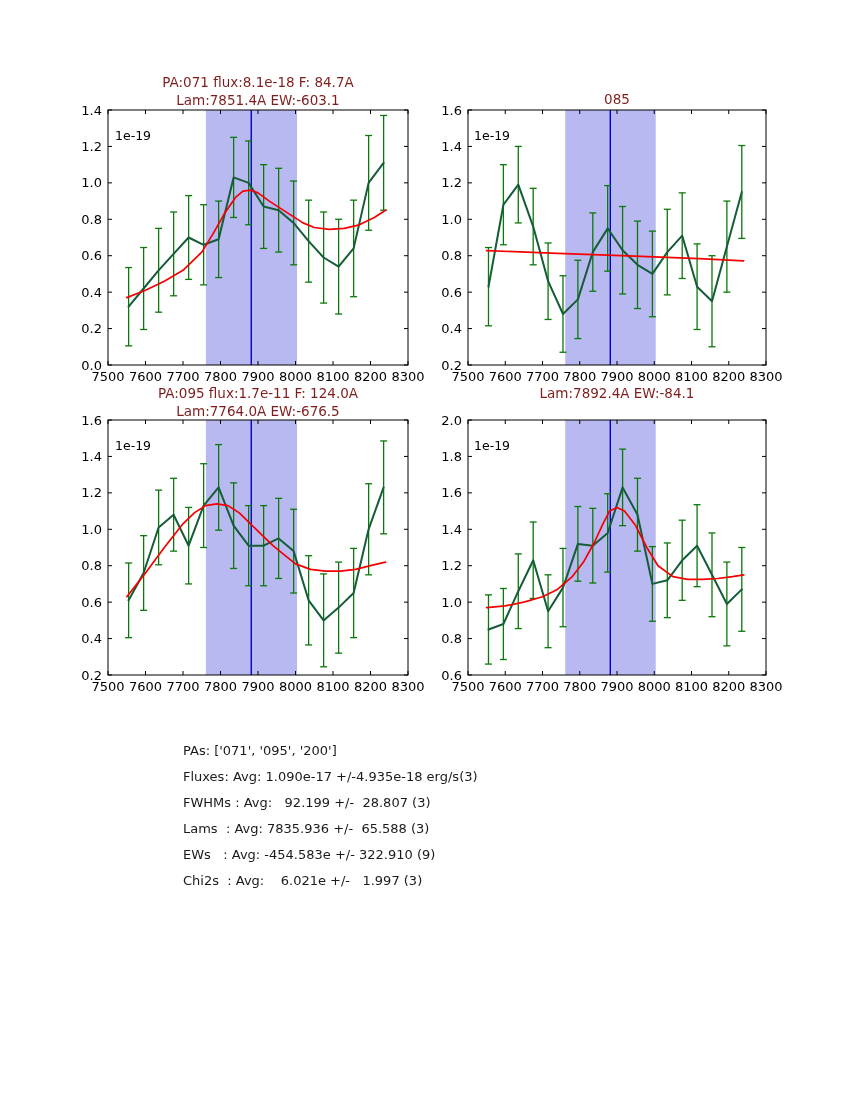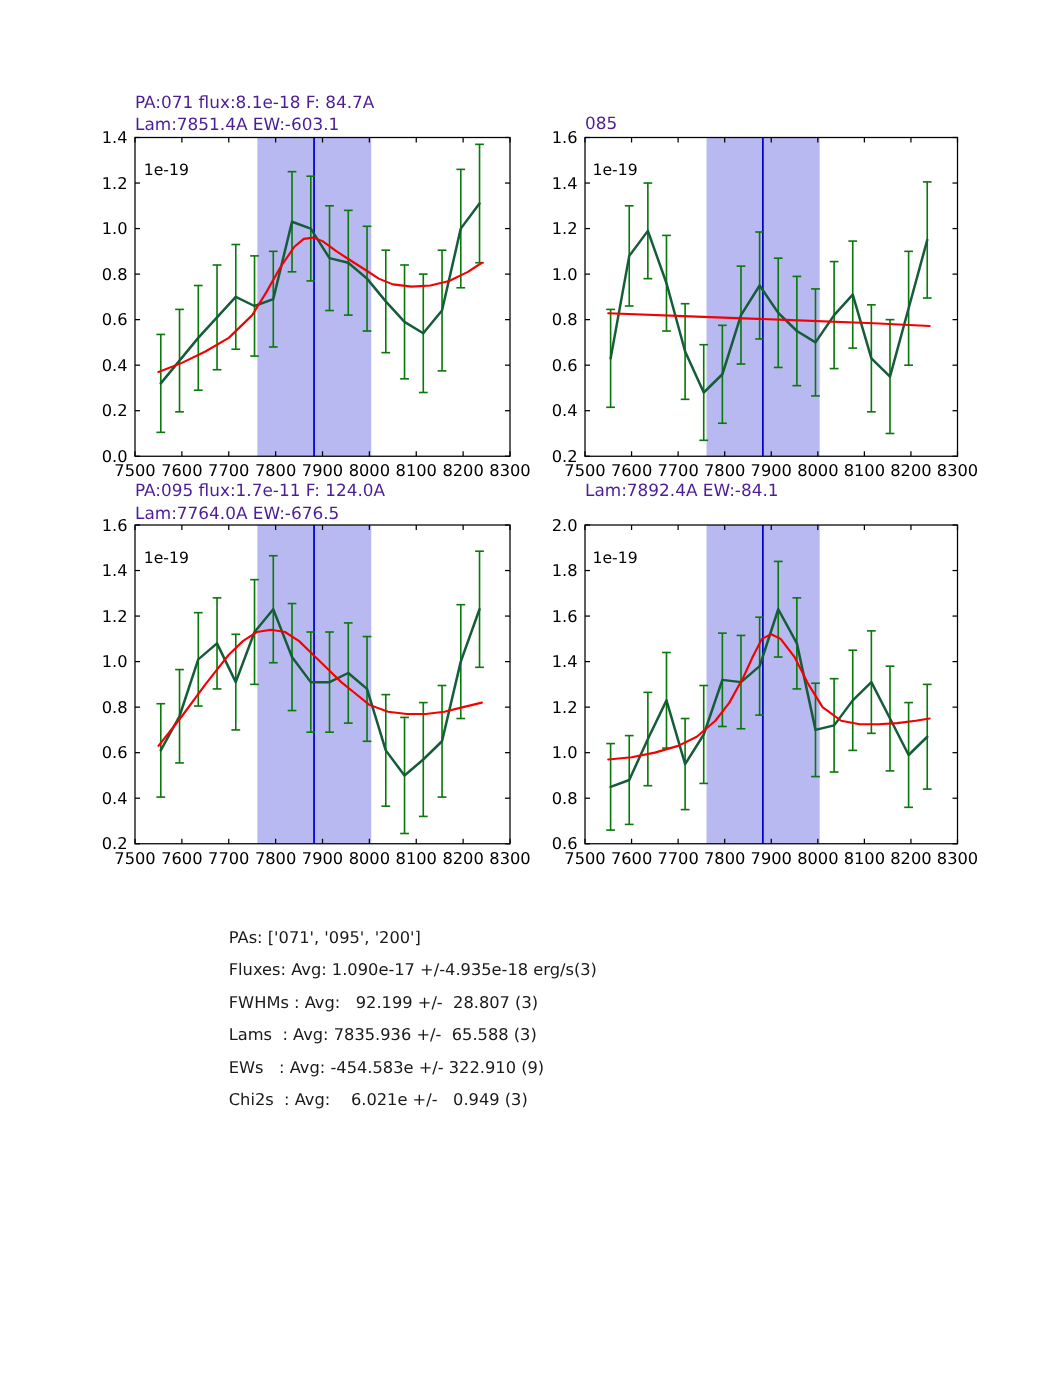--- a/index.html
+++ b/index.html
@@ -3,22 +3,22 @@
 <meta charset="utf-8">
 <style>
   html,body { margin:0; padding:0; background:#ffffff; }
   .page {
     position:relative; width:850px; height:1100px;
     background:#ffffff; overflow:hidden;
     font-family:"DejaVu Sans", sans-serif; color:#000;
   }
   .page svg { position:absolute; left:0; top:0; font-family:"DejaVu Sans", sans-serif; }
   .sp-title {
-    position:absolute; 
-    font-size:13.5px; line-height:17.5px; color:#4c1d95; white-space:nowrap;
+    position:absolute; text-align:center;
+    font-size:13.5px; line-height:17.5px; color:#7f1d1d; white-space:nowrap;
   }
   .offset-label { position:absolute; font-size:12.5px; color:#000;margin-top:32px; }
   .summary {
     position:absolute; left:167px; top:738px;
     font-size:13px; line-height:26px; color:#1a1a1a;margin-left:16px;
   }
   .summary div { white-space:pre; }
 </style>
 </head>
 <body>
@@ -522,16 +522,16 @@
   <div class="offset-label" style="left:474px; top:96px;">1e-19</div>
   <div class="offset-label" style="left:115px; top:406px;">1e-19</div>
   <div class="offset-label" style="left:474px; top:406px;">1e-19</div>
 
   <div class="summary">
     <div>PAs: ['071', '095', '200']</div>
     <div>Fluxes: Avg: 1.090e-17 +/-4.935e-18 erg/s(3)</div>
     <div>FWHMs : Avg:   92.199 +/-  28.807 (3)</div>
     <div>Lams  : Avg: 7835.936 +/-  65.588 (3)</div>
     <div>EWs   : Avg: -454.583e +/- 322.910 (9)</div>
-    <div>Chi2s  : Avg:    6.021e +/-   0.949 (3)</div>
+    <div>Chi2s  : Avg:    6.021e +/-   1.997 (3)</div>
   </div>
 
 </div>
 
 </body></html>

